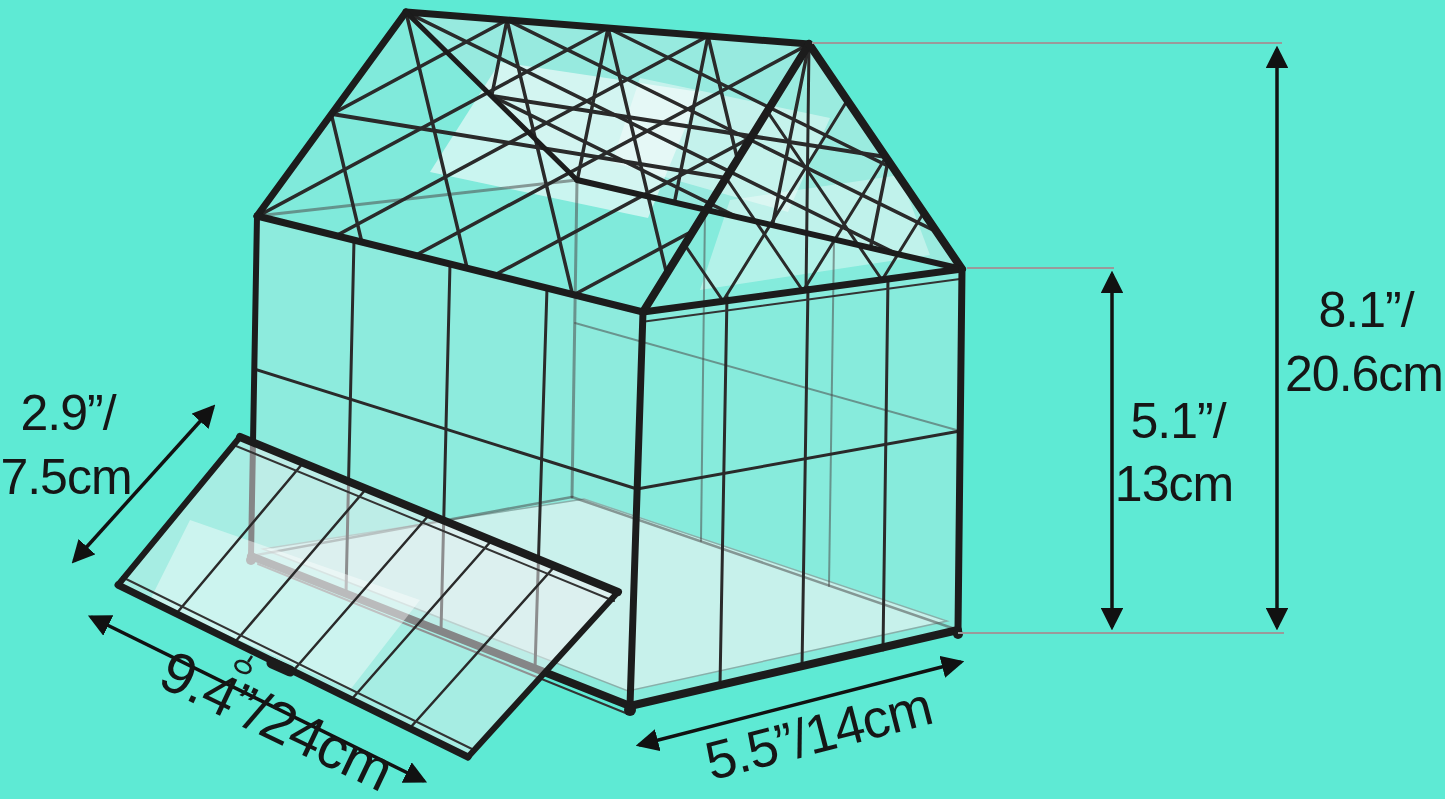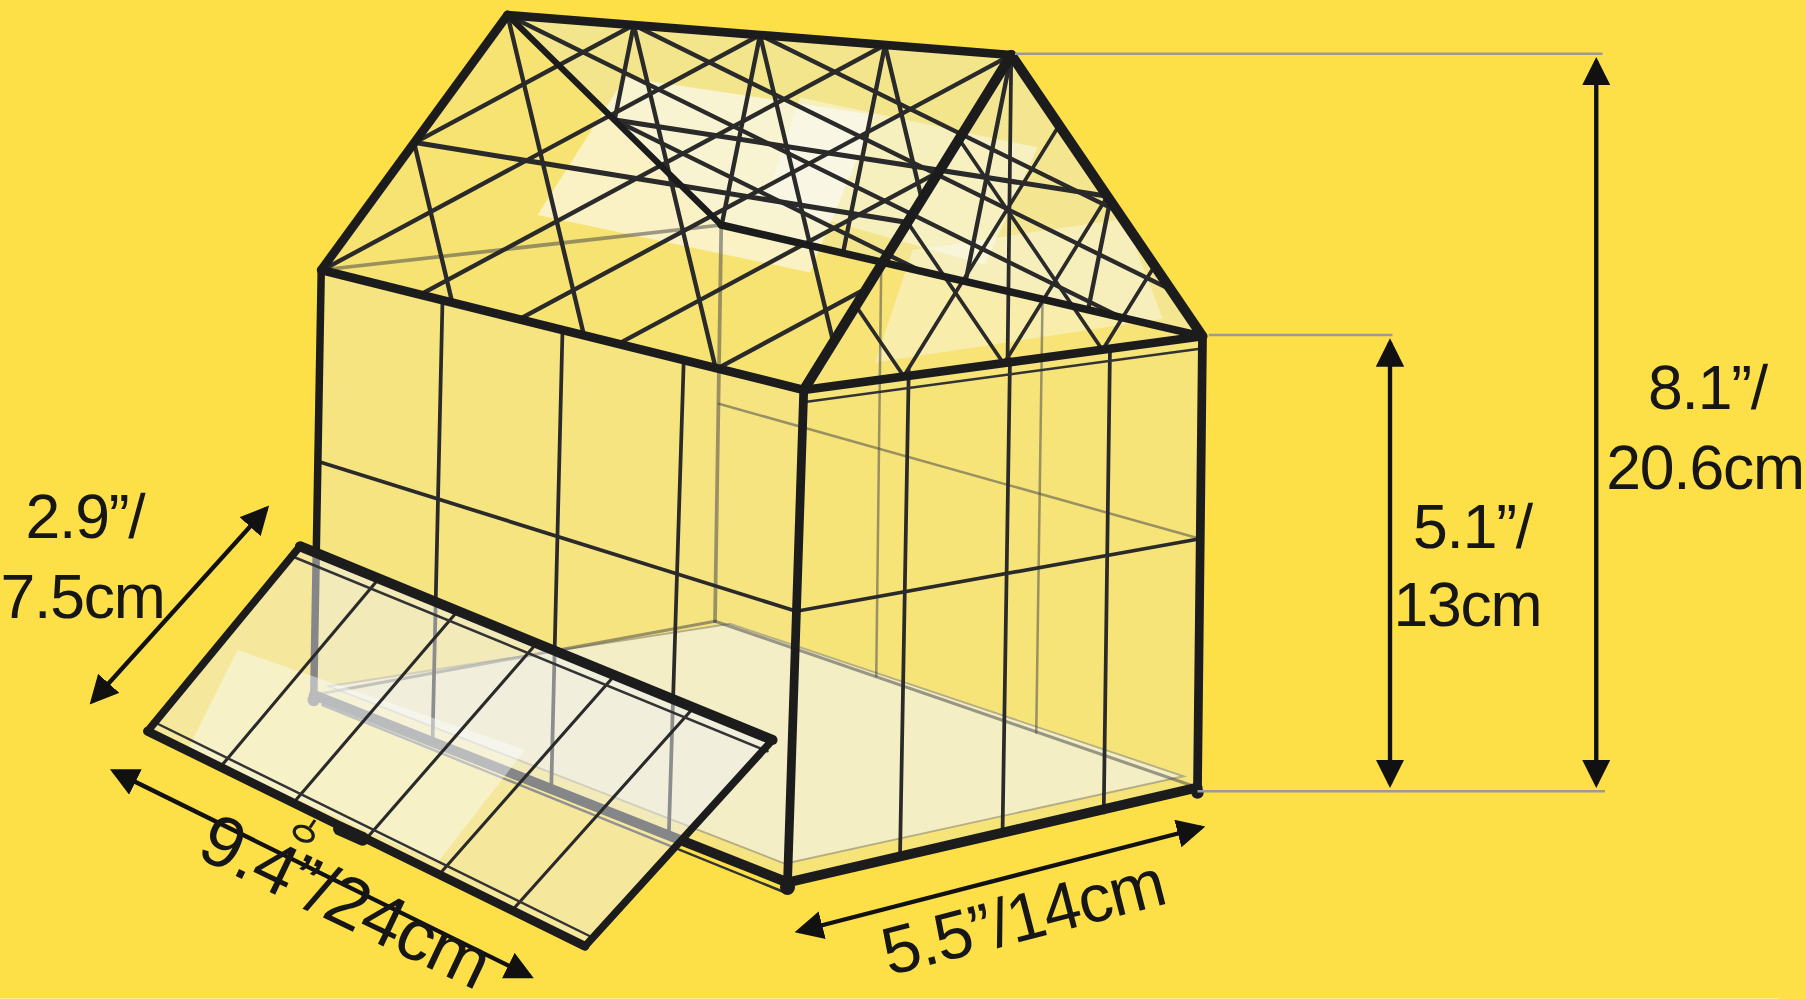--- a/index.html
+++ b/index.html
@@ -1,16 +1,16 @@
 <!DOCTYPE html>
 <html><head>
 <meta charset="utf-8">
 <style>
   html,body{margin:0;padding:0;background:#fff;}
-  #stage{position:relative;width:1445px;height:799px;background:#fde047;overflow:hidden;
+  #stage{position:relative;width:1445px;height:799px;background:#5eead4;overflow:hidden;
          font-family:"Liberation Sans", sans-serif;}
   svg{position:absolute;left:0;top:0;display:block;}
   .frame{stroke:#1c1c1c;fill:none;stroke-linecap:round;}
   .glaze{stroke:#2a2a2a;fill:none;stroke-linecap:round;}
   .thin{stroke:#333333;fill:none;stroke-linecap:round;}
   .hidden-line{stroke:#4c4c4c;fill:none;stroke-linecap:round;opacity:.55;}
   .connector{stroke:#9a9a9a;stroke-width:2;fill:none;}
   .dim{stroke:#111111;stroke-width:3.5;fill:none;}
   .dim-label{fill:#161616;font-size:50px;letter-spacing:-1px;}
   .dim-label-rot{fill:#161616;letter-spacing:-1px;}

